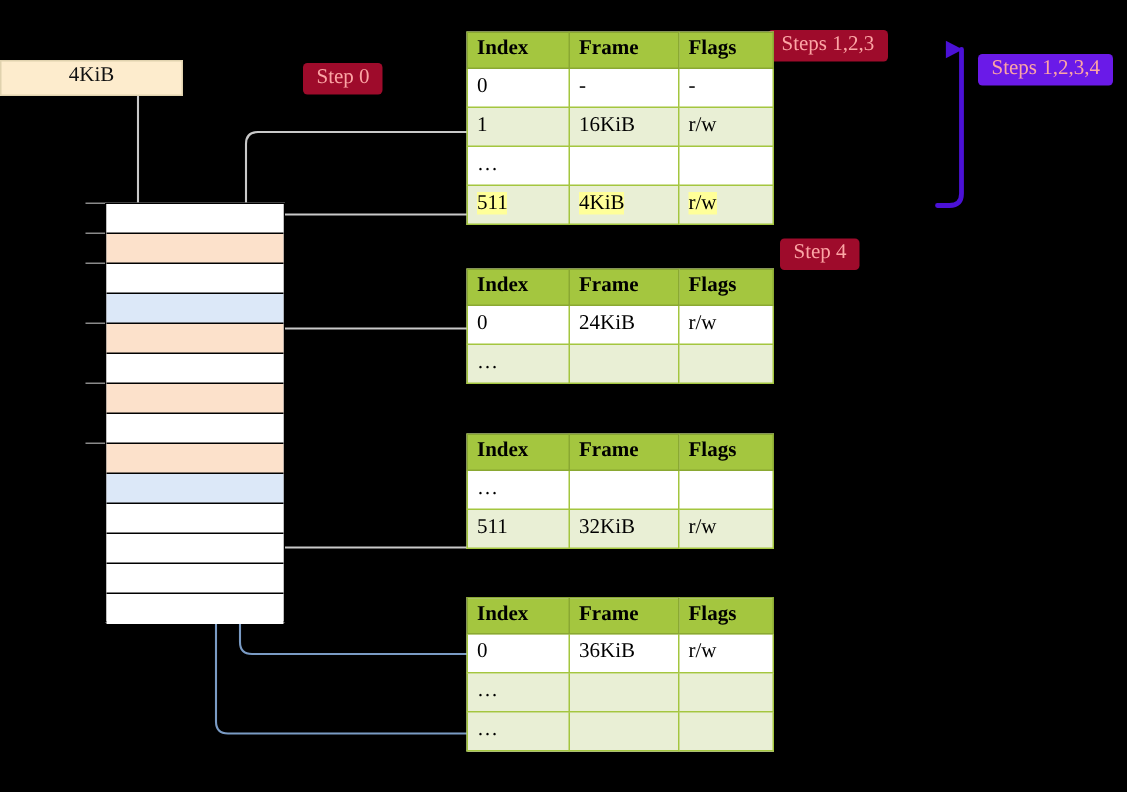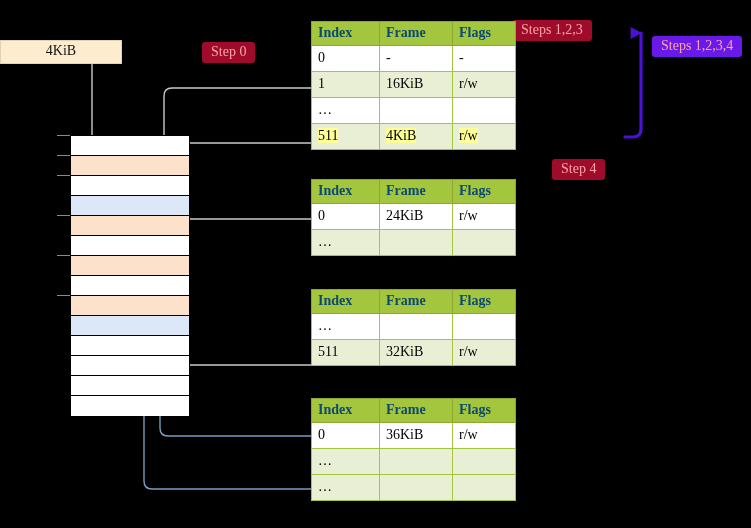--- a/index.html
+++ b/index.html
@@ -42,21 +42,21 @@
   .m-blue{background:#dce8f8;}
 
   
   .tick{position:absolute;left:57px;width:14px;height:0;
         border-top:1px solid #8a8a8a;}
 
   
   .ptable{position:absolute;border-collapse:collapse;
           background:#ffffff;font-size:14px;color:#000;}
   .ptable th{
-    background:#a4c63f;color:#0c4a6e;font-weight:bold;
+    background:#a4c63f;color:#000000;font-weight:bold;
     text-align:left;padding:3px 6px 4px 6px;
     border:1px solid #8aa832;
     font-size:14px;
   }
   .ptable td{
     padding:3px 6px 4px 6px;
     border:1px solid #a4c63f;
     height:18px;
     vertical-align:middle;
   }
@@ -148,21 +148,21 @@
 </div>
 
 <div class="badge badge-red" style="left:512px;top:20px;">
   <span>Steps 1,2,3</span>
 </div>
 
 <div class="badge badge-violet" style="left:652px;top:36px;">
   <span>Steps 1,2,3,4</span>
 </div>
 
-<div class="badge badge-red" style="left:520px;top:159px;margin-left:32px;">
+<div class="badge badge-red" style="left:520px;top:159px;">
   <span>Step 4</span>
 </div>
 
 <table class="ptable" id="table-1" style="left:311px;top:21px;">
     <thead>
       <tr>
         <th class="col-idx">Index</th>
         <th class="col-frm">Frame</th>
         <th class="col-flg">Flags</th>
       </tr>

